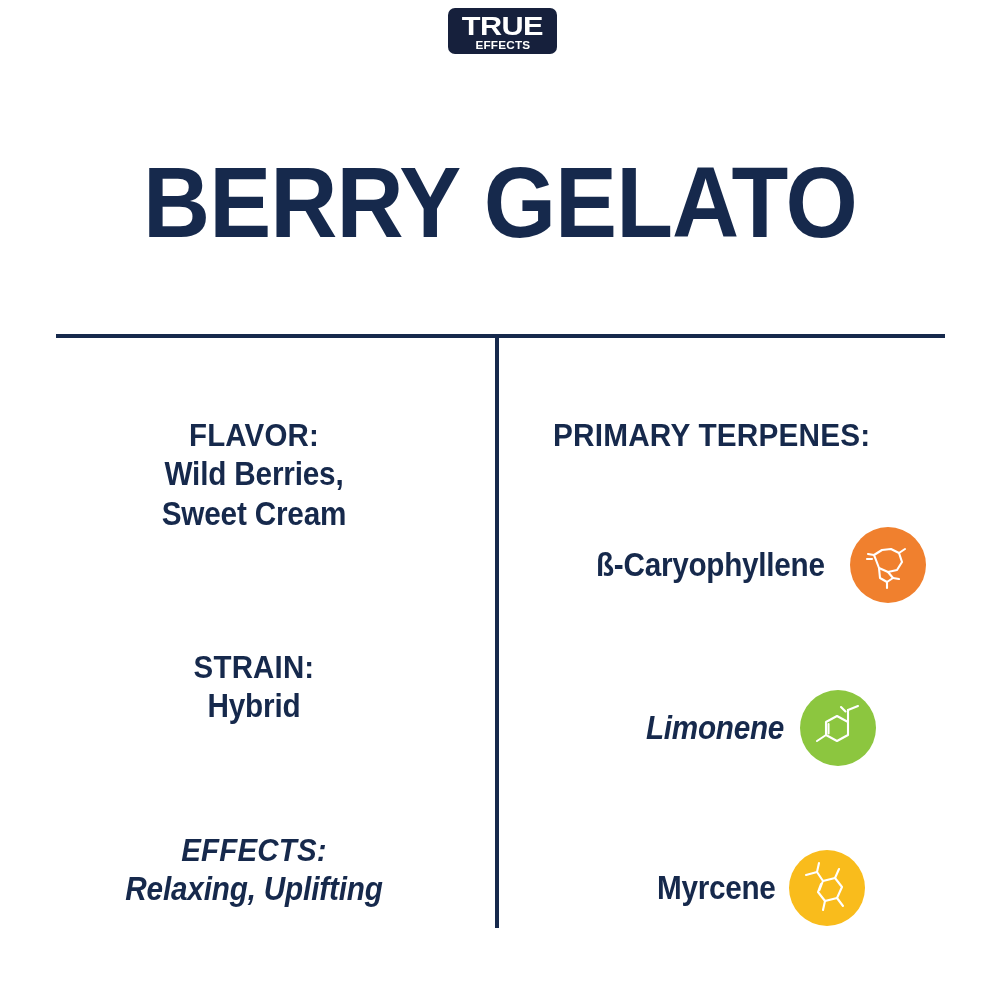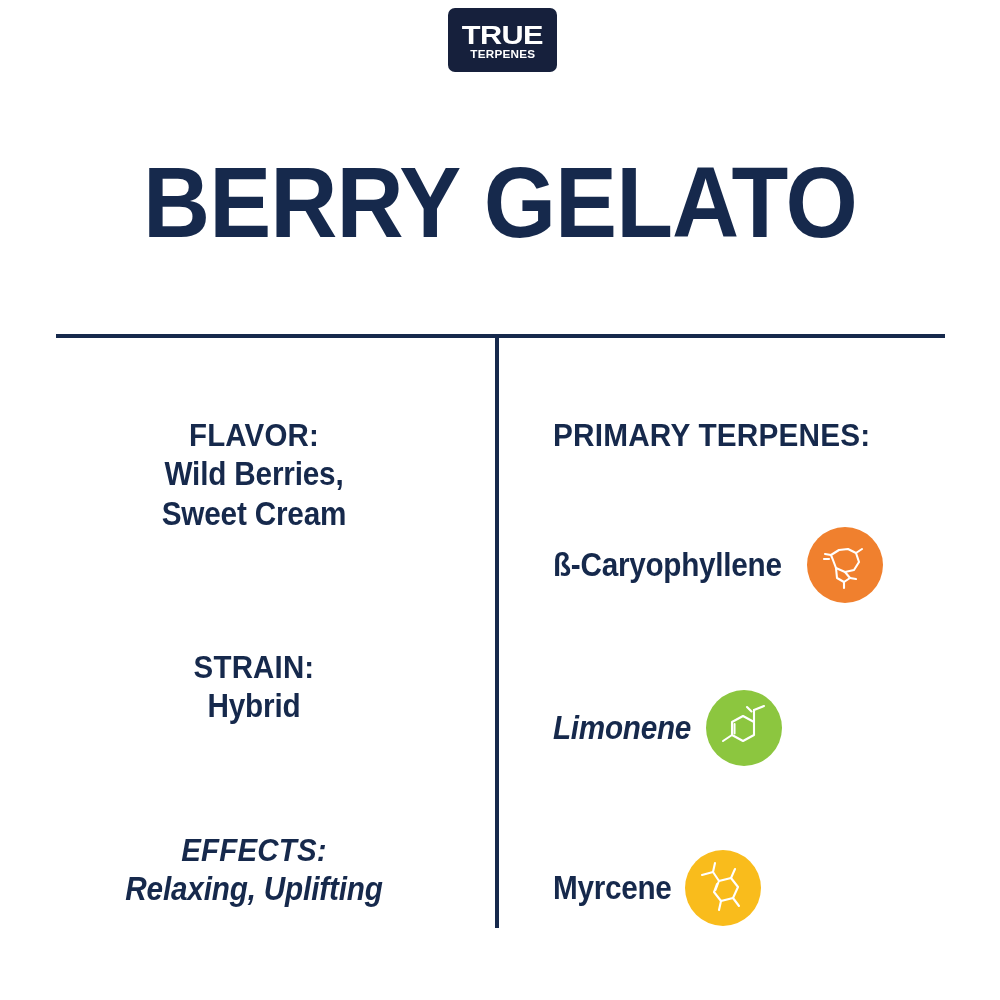--- a/index.html
+++ b/index.html
@@ -15,21 +15,21 @@
     position: relative;
     -webkit-font-smoothing: antialiased;
   }
 
   
   .logo-badge {
     position: absolute;
     left: 448px;
     top: 8px;
     width: 109px;
-    height: 64px;
+    height: 46px;
     background: #16203c;
     border-radius: 7px;
     display: flex;
     flex-direction: column;
     align-items: center;
     justify-content: center;
     overflow: hidden;
   }
   .logo-true {
     color: #ffffff;
@@ -136,26 +136,26 @@
     font-weight: bold;
     font-size: 31px;
     line-height: 36px;
     letter-spacing: 0.2px;
     transform: scaleX(0.96);
     transform-origin: left center;
     white-space: nowrap;
   }
   .terp-row {
     position: absolute;
-    left: 0;
+    left: 12px;
     width: 392px;
     height: 78px;
     display: flex;
     align-items: center;
-    justify-content: flex-start;
+    justify-content: center;
   }
   .terp-row-0 { top: 192px; }
   .terp-row-1 { top: 355px; font-style: italic; }
   .terp-row-2 { top: 515px; }
   .terp-name {
     font-family: "Liberation Sans", sans-serif;
     font-weight: bold;
     font-size: 33px;
     line-height: 40px;
     letter-spacing: -0.3px;
@@ -172,21 +172,21 @@
     align-items: center;
     justify-content: center;
   }
   .terp-icon svg { display: block; }
 </style>
 </head>
 <body style="background: rgb(255, 255, 255);">
 
 <div class="logo-badge" style="background: rgb(22, 32, 60);">
   <div class="logo-true" style="color: rgb(255, 255, 255);">TRUE</div>
-  <div class="logo-terpenes" style="color: rgb(255, 255, 255);">TERPENES</div>
+  <div class="logo-terpenes" style="color: rgb(255, 255, 255);">EFFECTS</div>
 </div>
 
 <div class="page-title" style="color: rgb(22, 41, 76);">BERRY GELATO</div>
 
 <div class="divider-h" style="background: rgb(22, 41, 76);"></div>
 <div class="divider-v" style="background: rgb(22, 41, 76);"></div>
 
 <div class="col-left" style="color: rgb(22, 41, 76);">
 
   <div class="field-block blk-flavor">

